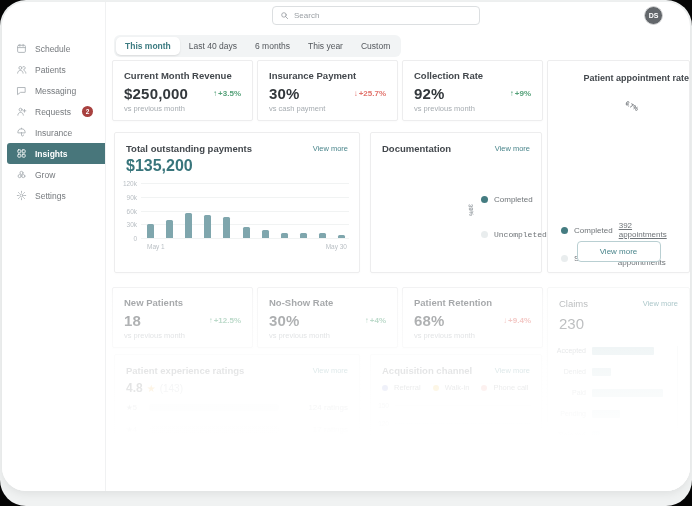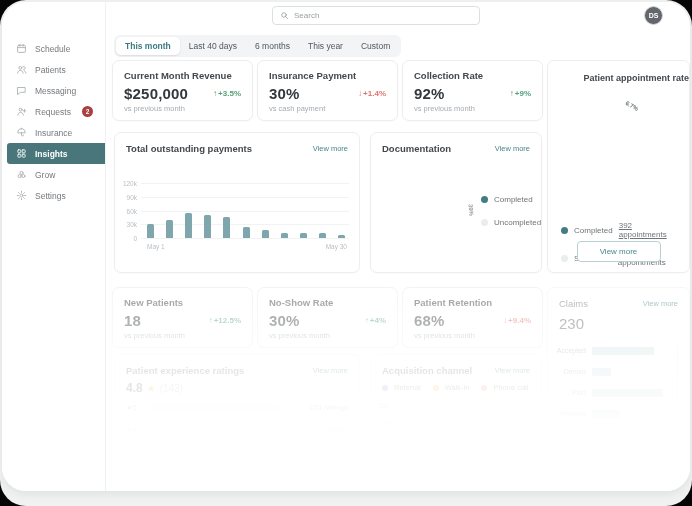--- a/index.html
+++ b/index.html
@@ -39,21 +39,21 @@
             background:#63676b; border:1.5px solid #d6d7d8; color:#fff; font-size:7px;
             font-weight:bold; display:flex; align-items:center; justify-content:center; cursor:pointer; }
 
   
   .content { position:absolute; left:104px; right:0; top:28px; bottom:0; background:#fff; }
   .tabs { position:absolute; left:8px; top:5px; display:flex; background:#f2f4f5;
           border-radius:6px; padding:2px; }
   .tab { font-size:8.5px; color:#53575c; padding:4px 9px; border-radius:5px; cursor:pointer; white-space:nowrap; }
   .tab.active { background:#fff; color:#3C7B81; font-weight:bold; box-shadow:0 1px 2px rgba(0,0,0,.10); }
 
-  .card { position:absolute; background:#fff; border:1px solid #ededee; border-radius:7px;
+  .card { position:absolute; background:#fff; border:1px solid #ededee; border-radius:2px;
           box-shadow:0 1px 2px rgba(0,0,0,.02); }
   .card-title { font-size:9.5px; font-weight:bold; color:#43484d; }
   .view-more { font-size:7.5px; color:#4b868c; cursor:pointer; }
 
   
   .kpi { padding:9px 11px; }
   .kpi-valrow { display:flex; align-items:center; justify-content:space-between; margin-top:4px; }
   .kpi-value { font-size:15px; font-weight:bold; color:#33383c; letter-spacing:.2px; }
   .kpi-delta { font-size:8px; font-weight:bold; display:flex; align-items:center; gap:1px; }
   .kpi-delta.up { color:#55A179; } .kpi-delta.down { color:#E2736C; }
@@ -211,21 +211,21 @@
                 </span>
               </div>
               <div class="kpi-sub">vs previous month</div>
             </section>
             <section class="card kpi" style="left: 151px; top: 30px; width: 141px; height: 61px;">
               <div class="card-title">Insurance Payment</div>
               <div class="kpi-valrow">
                 <span class="kpi-value">30%</span>
                 <span class="kpi-delta down">
                   <span>↓</span>
-                  <span>+1.4%</span>
+                  <span>+25.7%</span>
                 </span>
               </div>
               <div class="kpi-sub">vs cash payment</div>
             </section>
             <section class="card kpi" style="left: 296px; top: 30px; width: 141px; height: 61px;">
               <div class="card-title">Collection Rate</div>
               <div class="kpi-valrow">
                 <span class="kpi-value">92%</span>
                 <span class="kpi-delta up">
                   <span>↑</span>
@@ -256,20 +256,21 @@
               </div>
             </div>
         <div class="btn-outline" style="position:absolute; left:50%; transform:translateX(-50%); bottom:10px;">View more</div>
       </section>
 
       <section class="card" style="left:8px; top:102px; width:246px; height:141px;">
         <div style="display:flex; justify-content:space-between; align-items:center; padding:10px 11px 0;">
           <div class="card-title">Total outstanding payments</div>
           <div class="view-more">View more</div>
         </div>
+        <div style="font-size:16px; font-weight:bold; color:#38757B; padding:3px 11px 0;">$135,200</div>
         <div id="out-chart" style="position:absolute; left:26px; right:10px; top:50px; height:55px;">
               <div class="gridline" style="top: 0px;"></div>
               <div class="ytick" style="top: -3px; left: -24px;">120k</div>
               <div class="gridline" style="top: 13.75px;"></div>
               <div class="ytick" style="top: 10.75px; left: -24px;">90k</div>
               <div class="gridline" style="top: 27.5px;"></div>
               <div class="ytick" style="top: 24.5px; left: -24px;">60k</div>
               <div class="gridline" style="top: 41.25px;"></div>
               <div class="ytick" style="top: 38.25px; left: -24px;">30k</div>
               <div class="gridline" style="top: 55px;"></div>
@@ -300,21 +301,21 @@
         <div class="donut" id="doc-donut" style="width: 94px; height: 94px; position: absolute; left: 16px; top: 32px; --hole: 56px;">
               <style>#doc-donut::after{inset:19px;}</style>
               <span class="donut-label" style="left: 6px; top: 42px; transform: rotate(-77deg); color: rgb(255, 255, 255);">61%</span>
               <span class="donut-label" style="left: 78px; top: 42px; transform: rotate(85deg); color: rgb(154, 160, 165); font-size: 6px;">39%</span>
             </div>
         <div id="doc-legend" style="position:absolute; right:8px; top:62px; width:52px;">
               <div class="legend-item" style="margin-top: 0px;">
                 <span class="legend-dot" style="background: rgb(68, 124, 129);"></span>
                 <span>Completed</span>
               </div>
-              <div class="legend-item" style="margin-top: 14px;">
+              <div class="legend-item" style="margin-top: 26px; font-family: Liberation Mono, monospace;">
                 <span class="legend-dot" style="background: rgb(233, 237, 238);"></span>
                 <span>Uncompleted</span>
               </div>
             </div>
       </section>
 
       <div id="kpis-bottom">
             <section class="card kpi" style="left: 6px; top: 257px; width: 141px; height: 61px;">
               <div class="card-title">New Patients</div>
               <div class="kpi-valrow">

